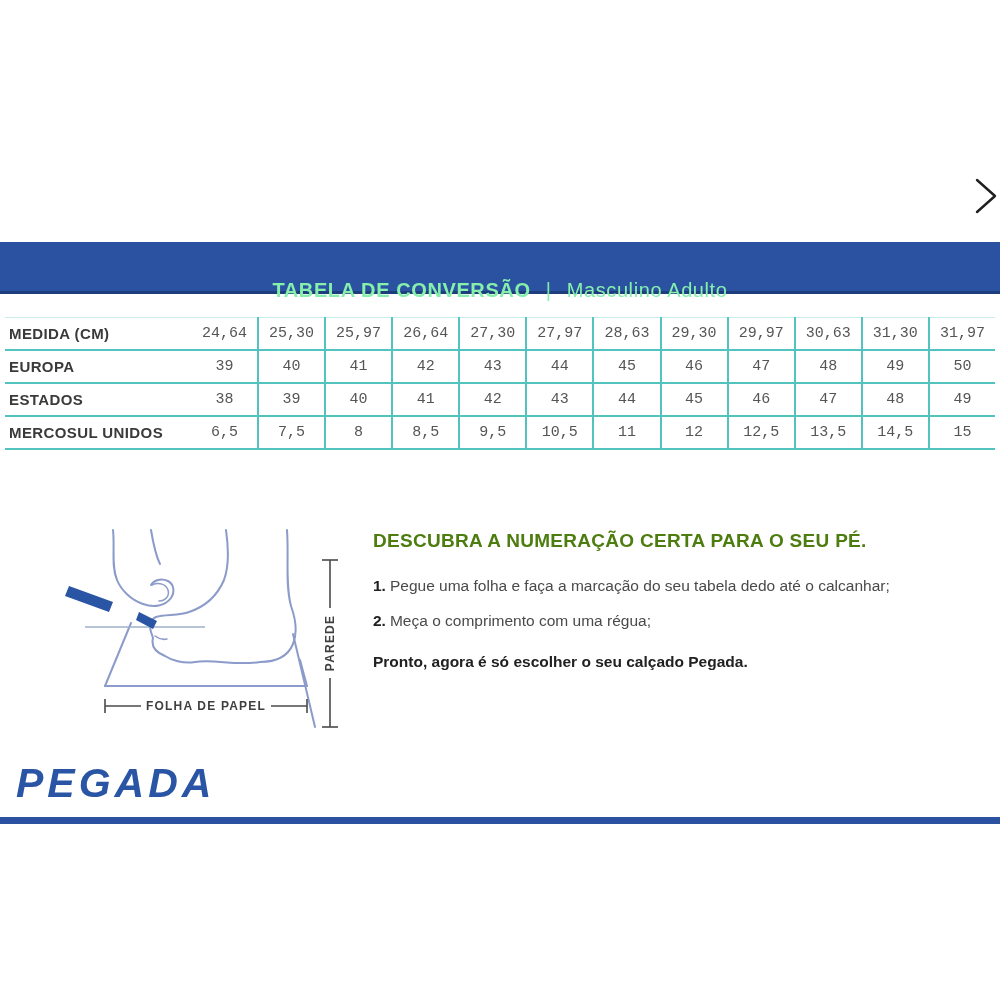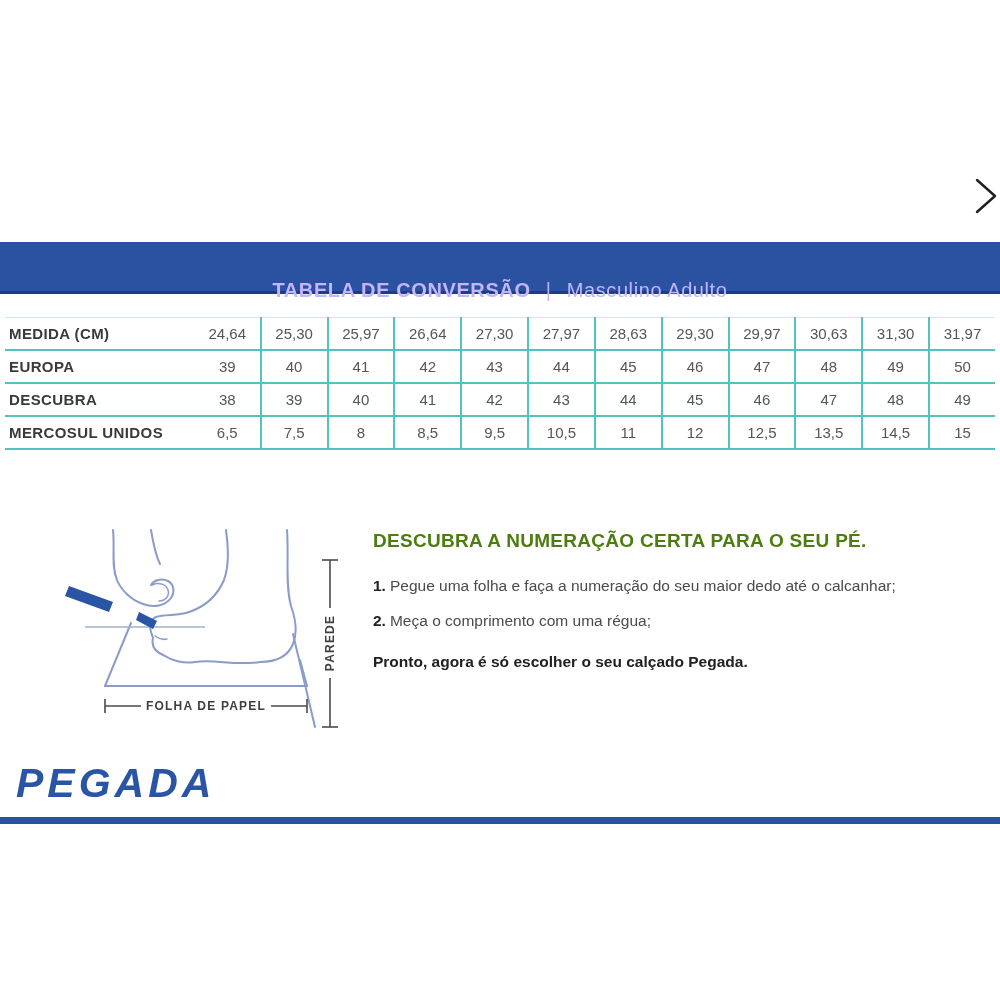--- a/index.html
+++ b/index.html
@@ -6,32 +6,32 @@
   .page{position:relative;width:1000px;height:1000px;background:#ffffff;overflow:hidden;
         font-family:"Liberation Sans",sans-serif;}
 
   
   .nav-next{position:absolute;top:177px;right:1px;width:26px;height:38px;cursor:pointer;
             background:none;border:none;padding:0;}
 
   
   .header-bar{position:absolute;top:242px;left:0;width:100%;height:49px;background:#2a52a0;
               border-bottom:3px solid #1e3d7d;display:flex;align-items:center;justify-content:center;}
-  .header-bar .title{color:#c4b5fd;font-size:20px;letter-spacing:.6px;white-space:nowrap;margin-top:47px;}
+  .header-bar .title{color:#86efac;font-size:20px;letter-spacing:.6px;white-space:nowrap;margin-top:47px;}
   .header-bar .t-bold{font-weight:bold;}
   .header-bar .t-sep{font-weight:300;margin:0 9px;opacity:.95;}
   .header-bar .t-reg{font-weight:normal;}
 
   
   .size-table{position:absolute;top:317px;left:5px;width:990px;border-collapse:collapse;
               border-top:1px solid #c9ecea;}
   .size-table tr{border-bottom:2px solid #53c3c0;}
   .size-table th{width:198px;text-align:left;padding:0 0 0 4px;font-size:15px;font-weight:bold;
                  color:#3a3a3a;letter-spacing:.4px;height:29px;margin-top:33px;}
-  .size-table td{text-align:center;font-size:15px;color:#555555;height:29px;width:66px;}
+  .size-table td{text-align:center;font-size:15px;color:#555555;height:29px;width:66px;font-family:Liberation Mono, monospace;}
   .size-table td + td{border-left:2px solid #53c3c0;}
 
   
   .diagram{position:absolute;top:528px;left:55px;width:300px;height:212px;}
   .dim-label{font-size:12px;font-weight:bold;fill:#3f3f3f;letter-spacing:1.2px;
              font-family:"Liberation Sans",sans-serif;}
 
   .instructions{position:absolute;top:530px;left:373px;width:590px;}
   .instructions h2{margin:0 0 24px 0;font-size:19px;font-weight:bold;color:#4d7c0f;letter-spacing:.3px;}
   .step{margin:0 0 14px 0;font-size:15.5px;color:#4a4a4a;line-height:1.35;}
@@ -88,21 +88,21 @@
           <td>43</td>
           <td>44</td>
           <td>45</td>
           <td>46</td>
           <td>47</td>
           <td>48</td>
           <td>49</td>
           <td>50</td>
         </tr>
         <tr>
-          <th>DESCUBRA</th>
+          <th>ESTADOS</th>
           <td>38</td>
           <td>39</td>
           <td>40</td>
           <td>41</td>
           <td>42</td>
           <td>43</td>
           <td>44</td>
           <td>45</td>
           <td>46</td>
           <td>47</td>
@@ -166,21 +166,21 @@
         <path d="M 267,199 L 283,199"></path>
         <path d="M 275,32 L 275,199"></path>
     </g>
     <rect x="264" y="80" width="22" height="70" fill="#ffffff"></rect>
     <text transform="translate(279,115) rotate(-90)" text-anchor="middle" class="dim-label">PAREDE</text>
   </svg>
 
   <div class="instructions">
     <h2>DESCUBRA A NUMERAÇÃO CERTA PARA O SEU PÉ.</h2>
     <div>
-        <div class="step"><span class="num">1.</span><span>Pegue uma folha e faça a numeração do seu maior dedo até o calcanhar;</span></div>
+        <div class="step"><span class="num">1.</span><span>Pegue uma folha e faça a marcação do seu tabela dedo até o calcanhar;</span></div>
         <div class="step"><span class="num">2.</span><span>Meça o comprimento com uma régua;</span></div>
       </div>
     <div class="closing">Pronto, agora é só escolher o seu calçado Pegada.</div>
   </div>
 
   <div class="brand">
     <span>PEGADA</span>
   </div>
   <div class="bottom-rule"></div>
 

